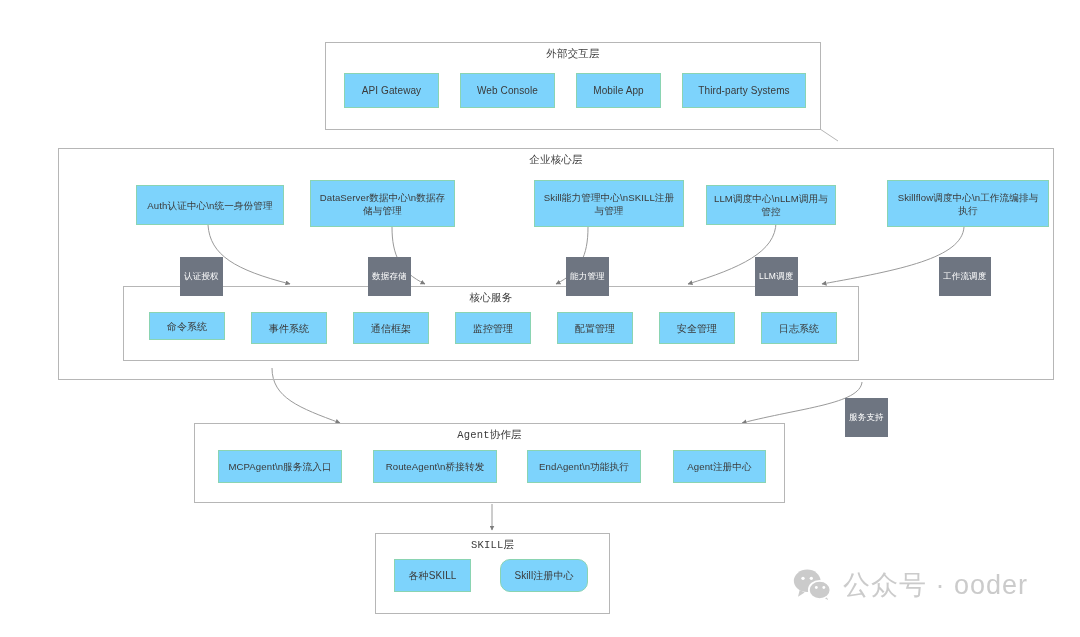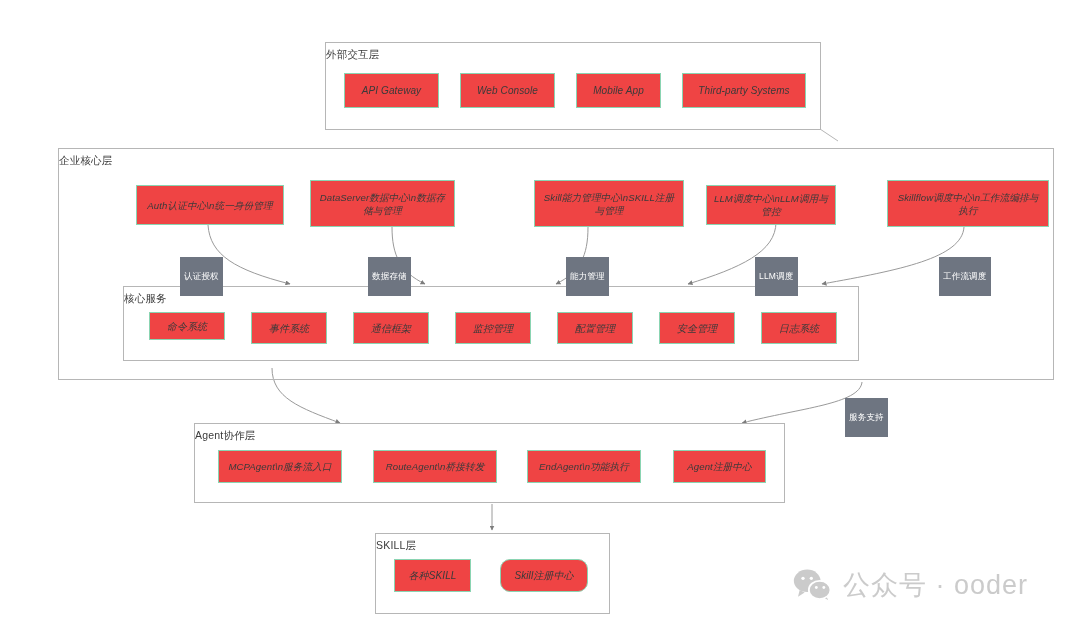--- a/index.html
+++ b/index.html
@@ -32,40 +32,41 @@
     position: absolute;
     border: 1px solid #b6b6b6;
     background: transparent;
     box-sizing: border-box;
   }
   .layer-title {
     position: absolute;
     top: 5px;
     left: 0;
     width: 100%;
+    text-align: center;
     font-size: 10.5px;
     color: #3b3b3b;
     letter-spacing: .2px;
     line-height: 13px;
+    font-family: Liberation Mono, monospace;
   }
   .node {
     position: absolute;
     border: 1.2px solid #8ad4b2;
-    background: #ef4444;
+    background: #7dd3fc;
     box-sizing: border-box;
     display: flex;
     align-items: center;
     justify-content: center;
     text-align: center;
     font-size: 10px;
     line-height: 13px;
     color: #3a3a3a;
     padding: 2px 5px;
     letter-spacing: .1px;
-    font-style: italic;
   }
   .node.small { font-size: 9.6px; }
   .edge-label {
     position: absolute;
     background: #6e7581;
     color: #ffffff;
     font-size: 8.5px;
     line-height: 11px;
     padding: 14px 4px;
     white-space: nowrap;

